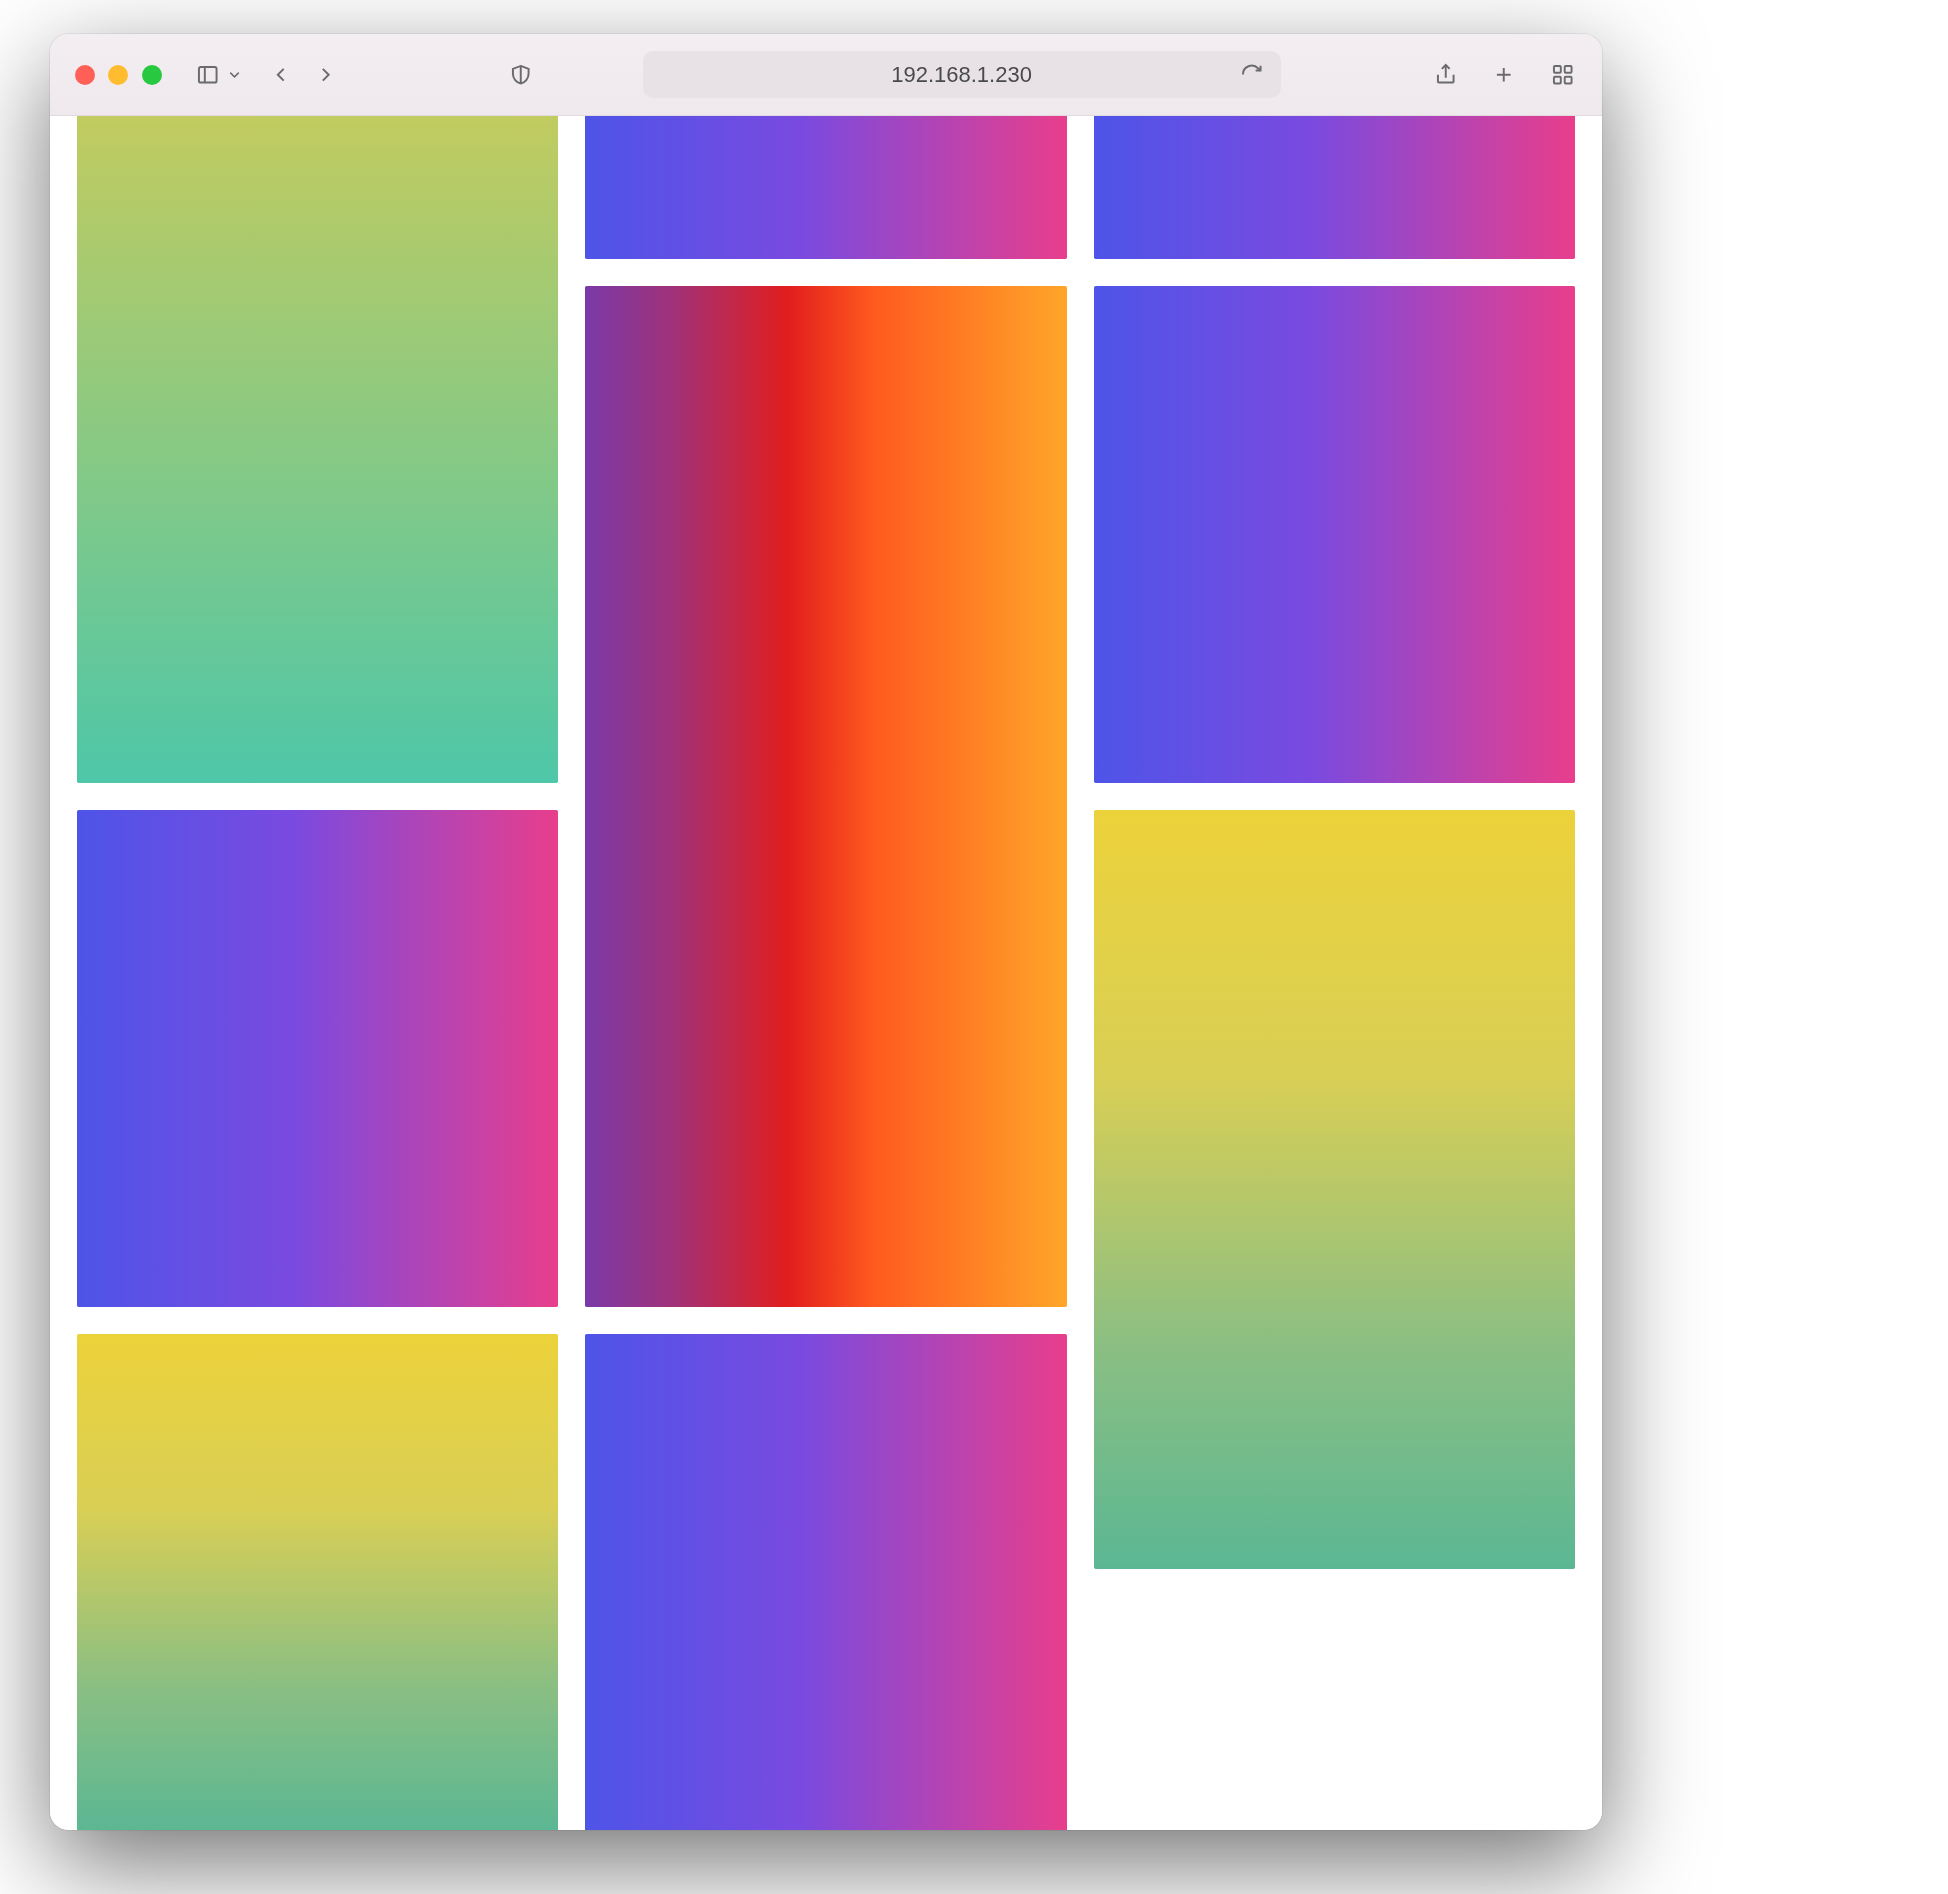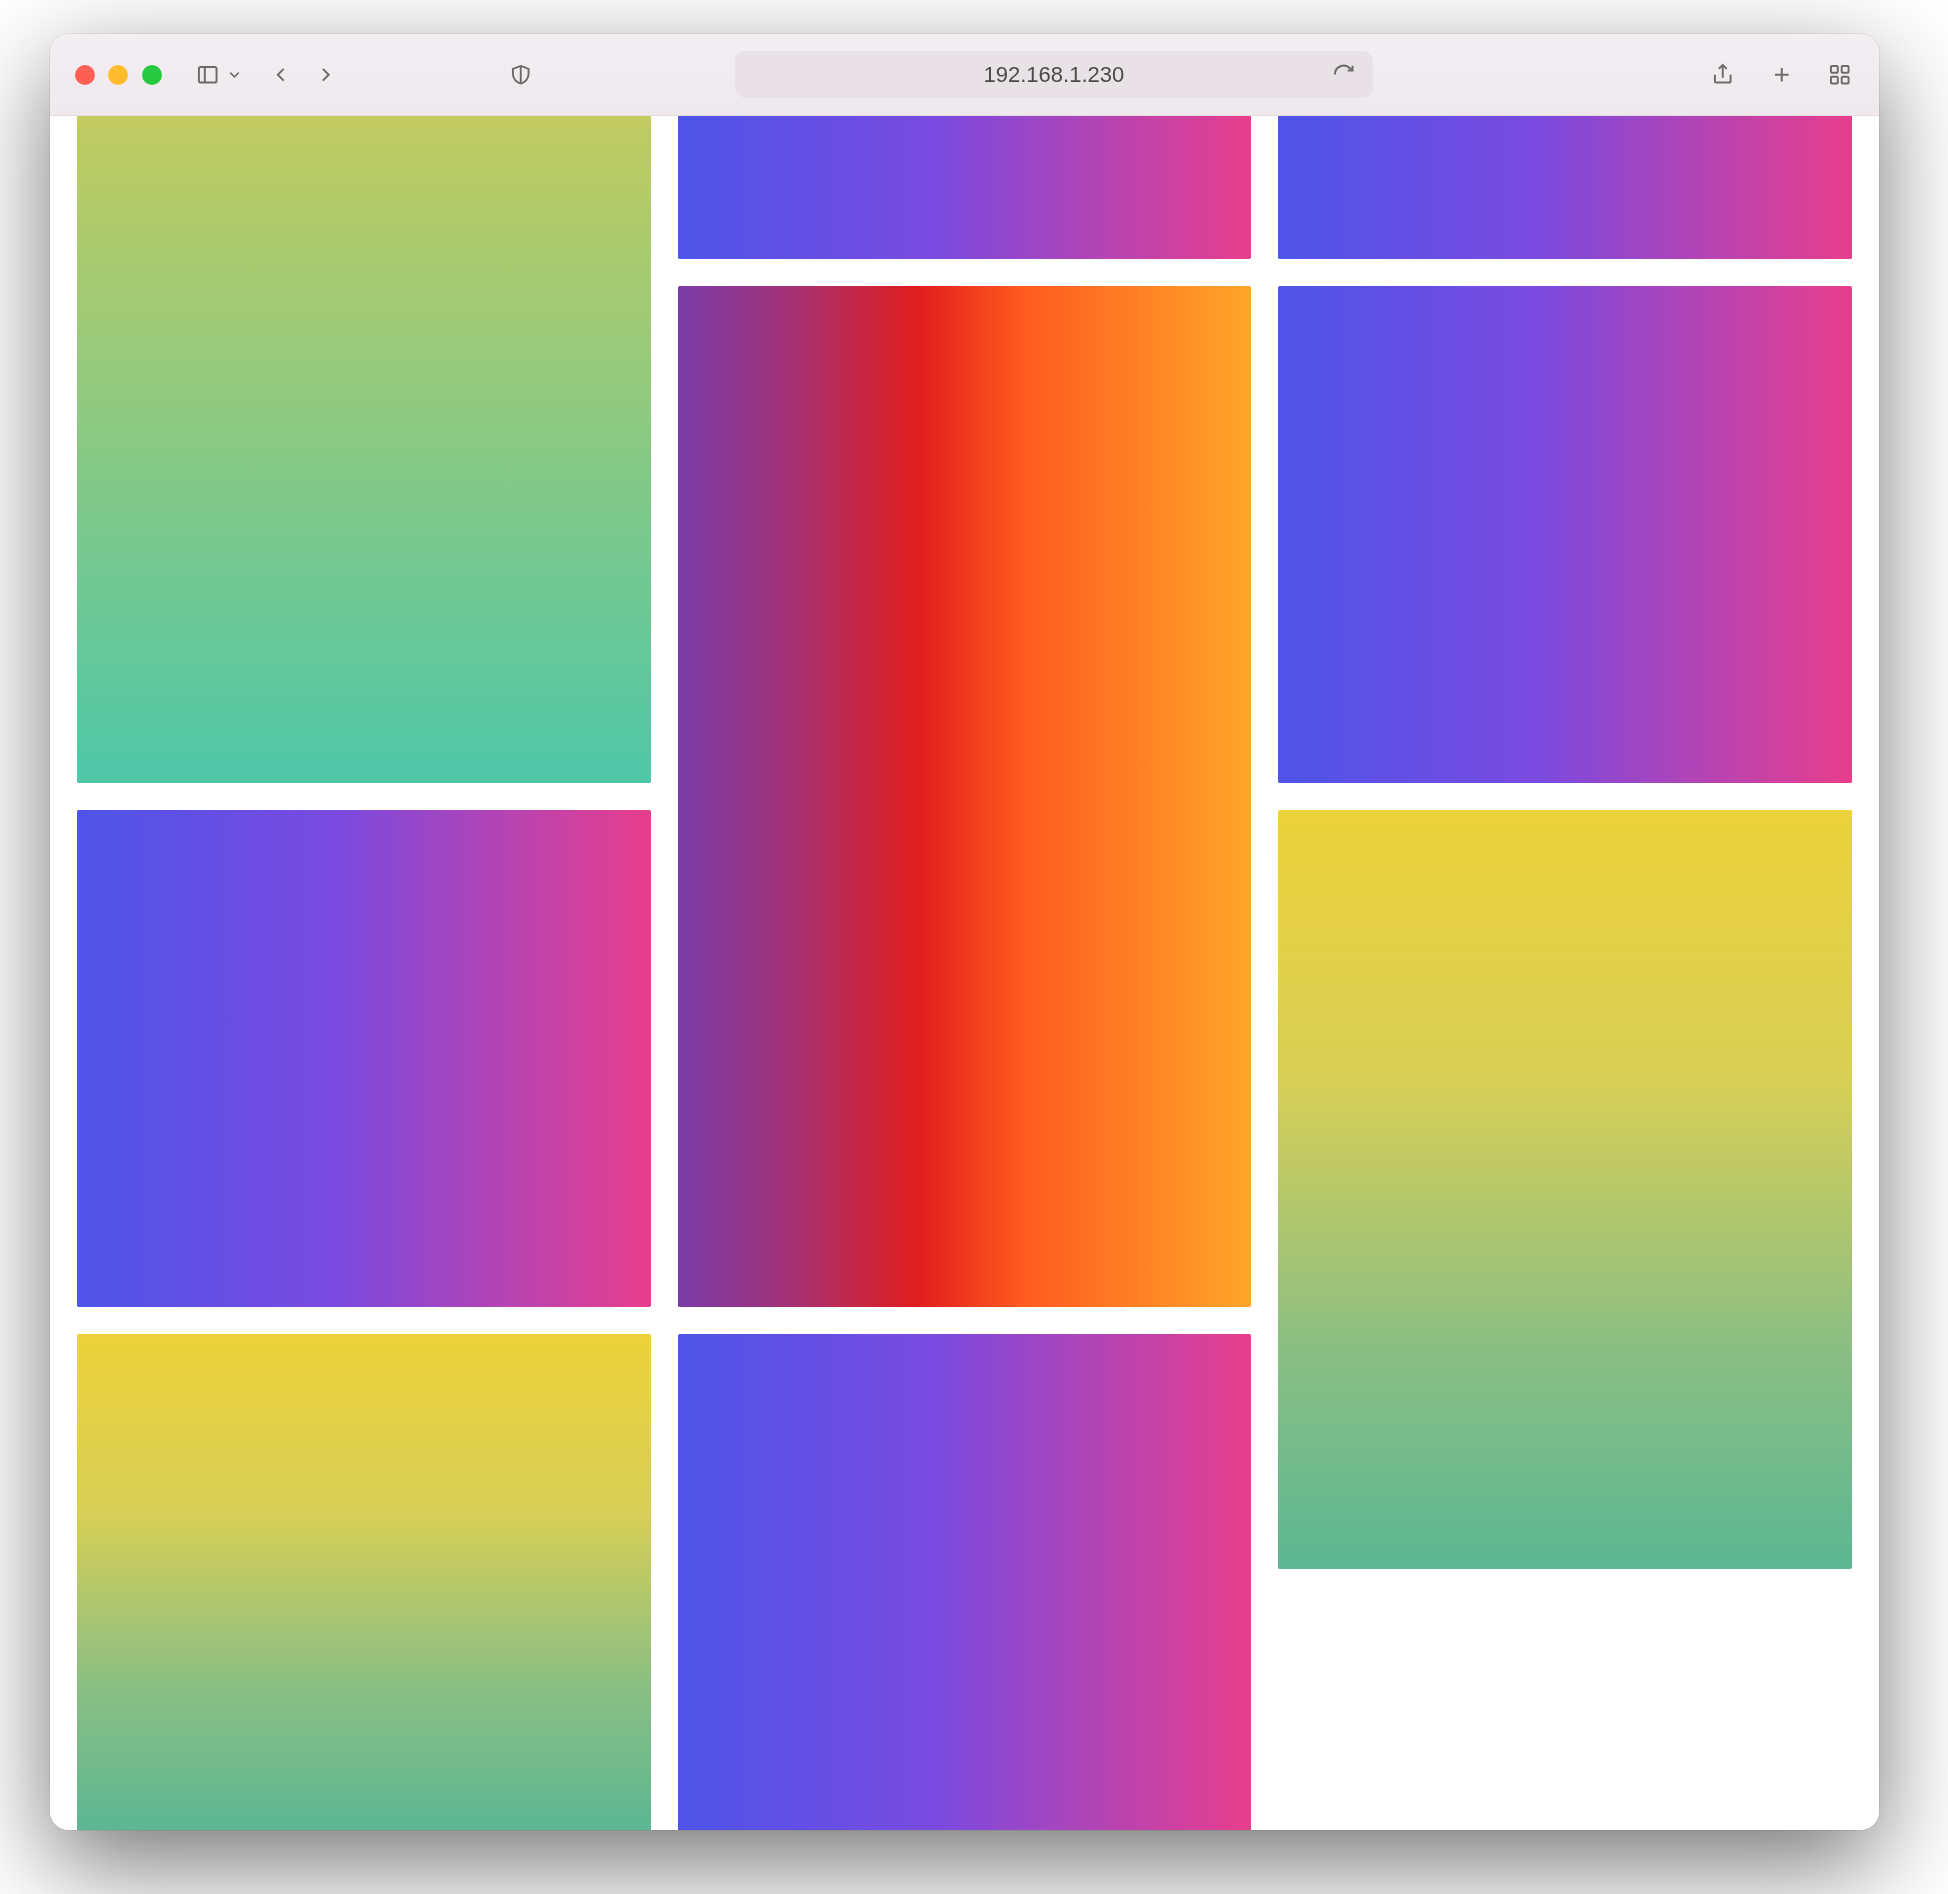--- a/index.html
+++ b/index.html
@@ -9,21 +9,21 @@
       width: 1948px;
       height: 1895px;
       position: relative;
     }
 
     
     .window {
       position: absolute;
       top: 34px;
       left: 50px;
-      width: 1829px;
+      width: 1552px;
       height: 1796px;
       background: #f5f1f4;
       border-radius: 18.5px;
       box-shadow: 0 34px 101px rgba(0,0,0,0.55), 0 0 0 0.8px rgba(0,0,0,0.08);
       overflow: hidden;
       display: flex;
       flex-direction: column;
     }
 
     

